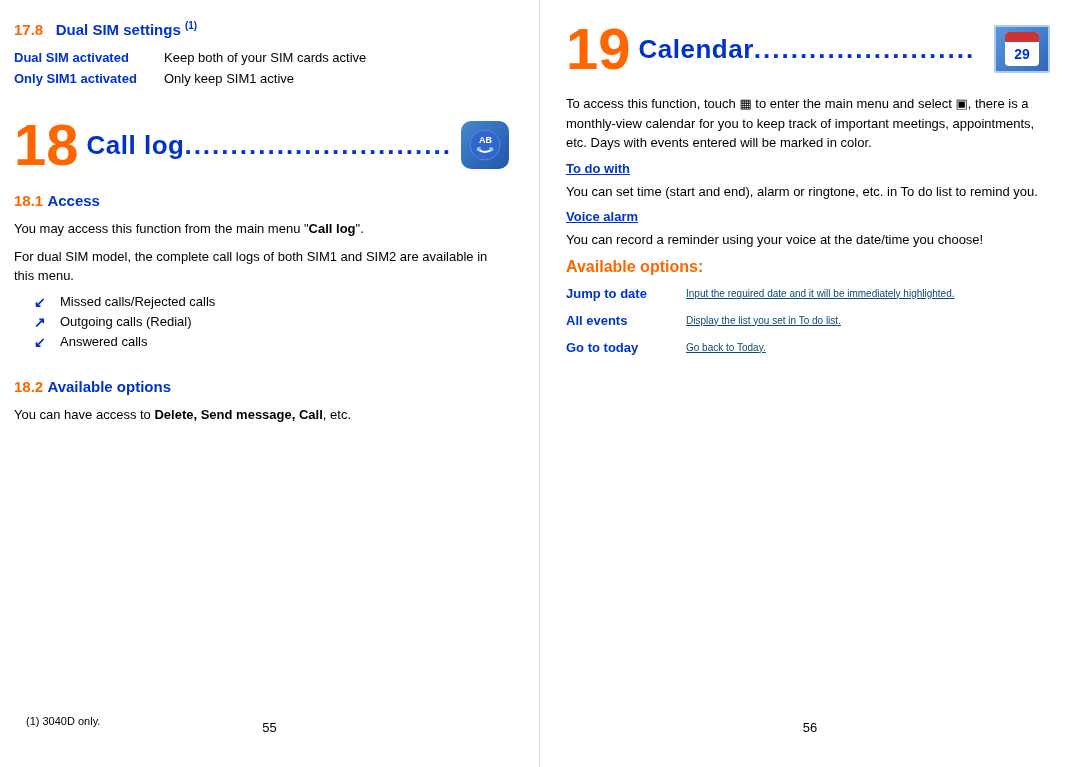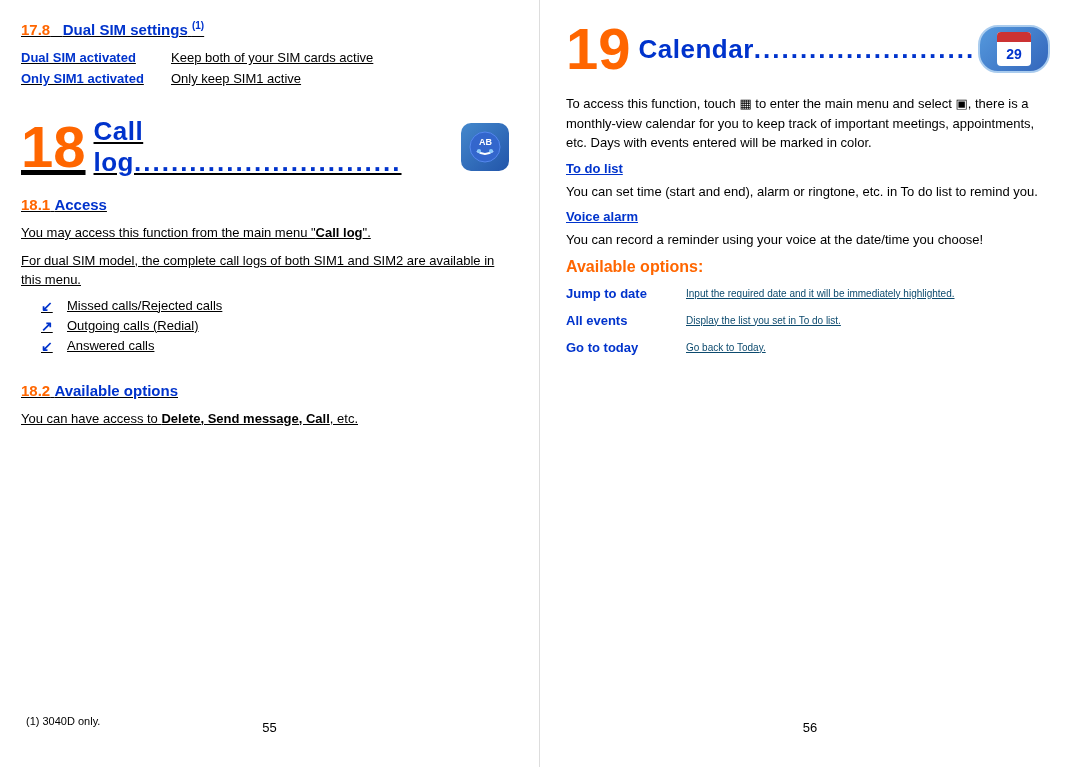--- a/index.html
+++ b/index.html
@@ -13,24 +13,23 @@
       overflow: hidden;
     }
     .page-container {
       display: flex;
       width: 1080px;
       height: 767px;
     }
     .left-page {
       width: 540px;
       height: 767px;
-      padding: 20px 30px 20px 21px;
+      padding: 20px 30px 20px 14px;
       border-right: 1px solid #ddd;
       position: relative;
-      text-decoration: underline;
     }
     .right-page {
       width: 540px;
       height: 767px;
       padding: 20px 30px 20px 26px;
       position: relative;
     }
 
     
     .section-17-8-title {
@@ -176,24 +175,24 @@
       line-height: 1;
     }
     .section-19-title-text {
       font-size: 26px;
       font-weight: bold;
       color: #0033cc;
       flex: 1;
       letter-spacing: 0.5px;
     }
     .section-19-icon {
-      width: 72px;
+      width: 56px;
       height: 48px;
       background: linear-gradient(135deg, #5599dd, #3366bb);
-      border-radius: 20px;
+      border-radius: 2px;
       display: flex;
       align-items: center;
       justify-content: center;
       border: 2px solid #aaccee;
     }
     .calendar-icon-inner {
       background: white;
       border-radius: 4px;
       width: 34px;
       height: 34px;
@@ -350,21 +349,21 @@
         </div>
       </div>
     </div>
 
     <p class="body-text">
       To access this function, touch ▦ to enter the main menu and select ▣,
       there is a monthly-view calendar for you to keep track of important meetings,
       appointments, etc. Days with events entered will be marked in color.
     </p>
 
-    <a class="section-sublink">To do list</a>
+    <a class="section-sublink">To do with</a>
     <p class="body-text">You can set time (start and end), alarm or ringtone, etc. in To do list to remind you.</p>
 
     <a class="section-sublink">Voice alarm</a>
     <p class="body-text">You can record a reminder using your voice at the date/time you choose!</p>
 
     <p class="bold-orange-label" style="margin-bottom:10px;">Available options:</p>
 
     <div class="options-table">
       <div class="options-row">
         <span class="options-key">Jump to date</span>

